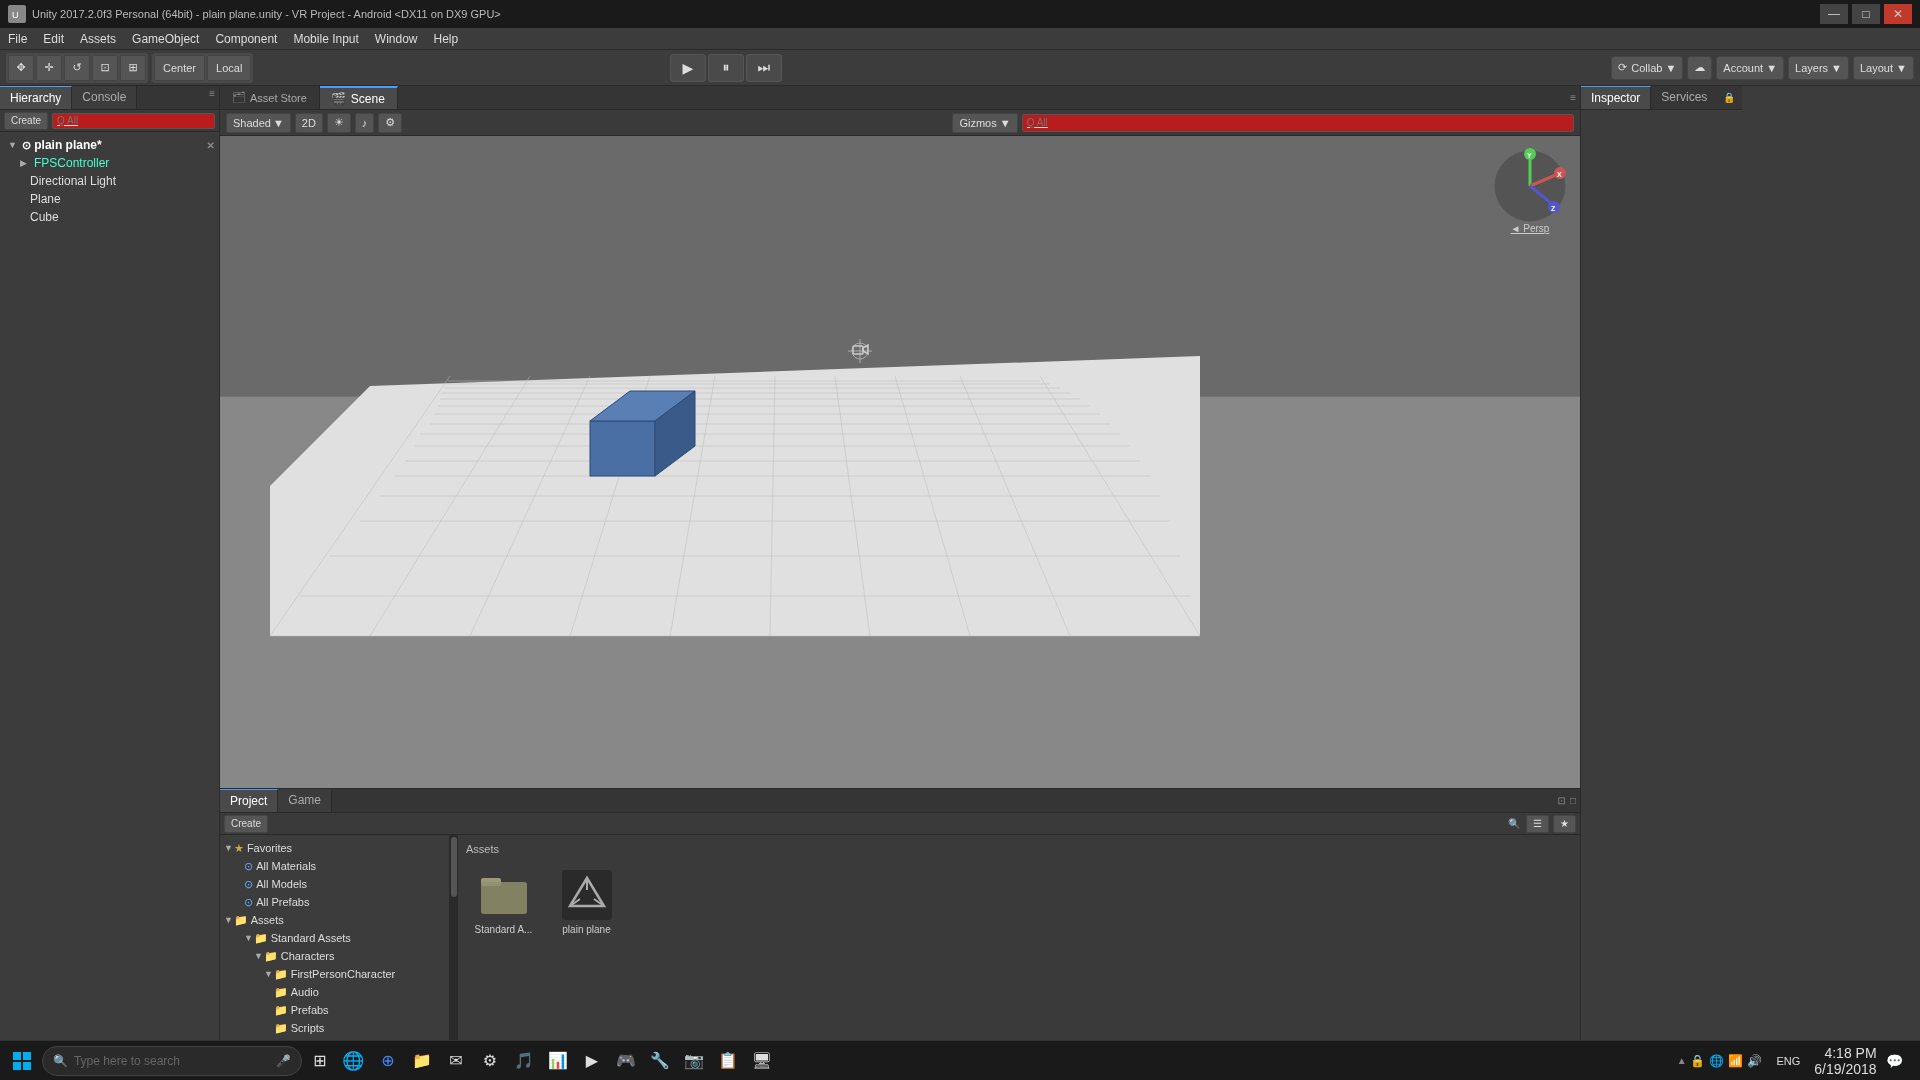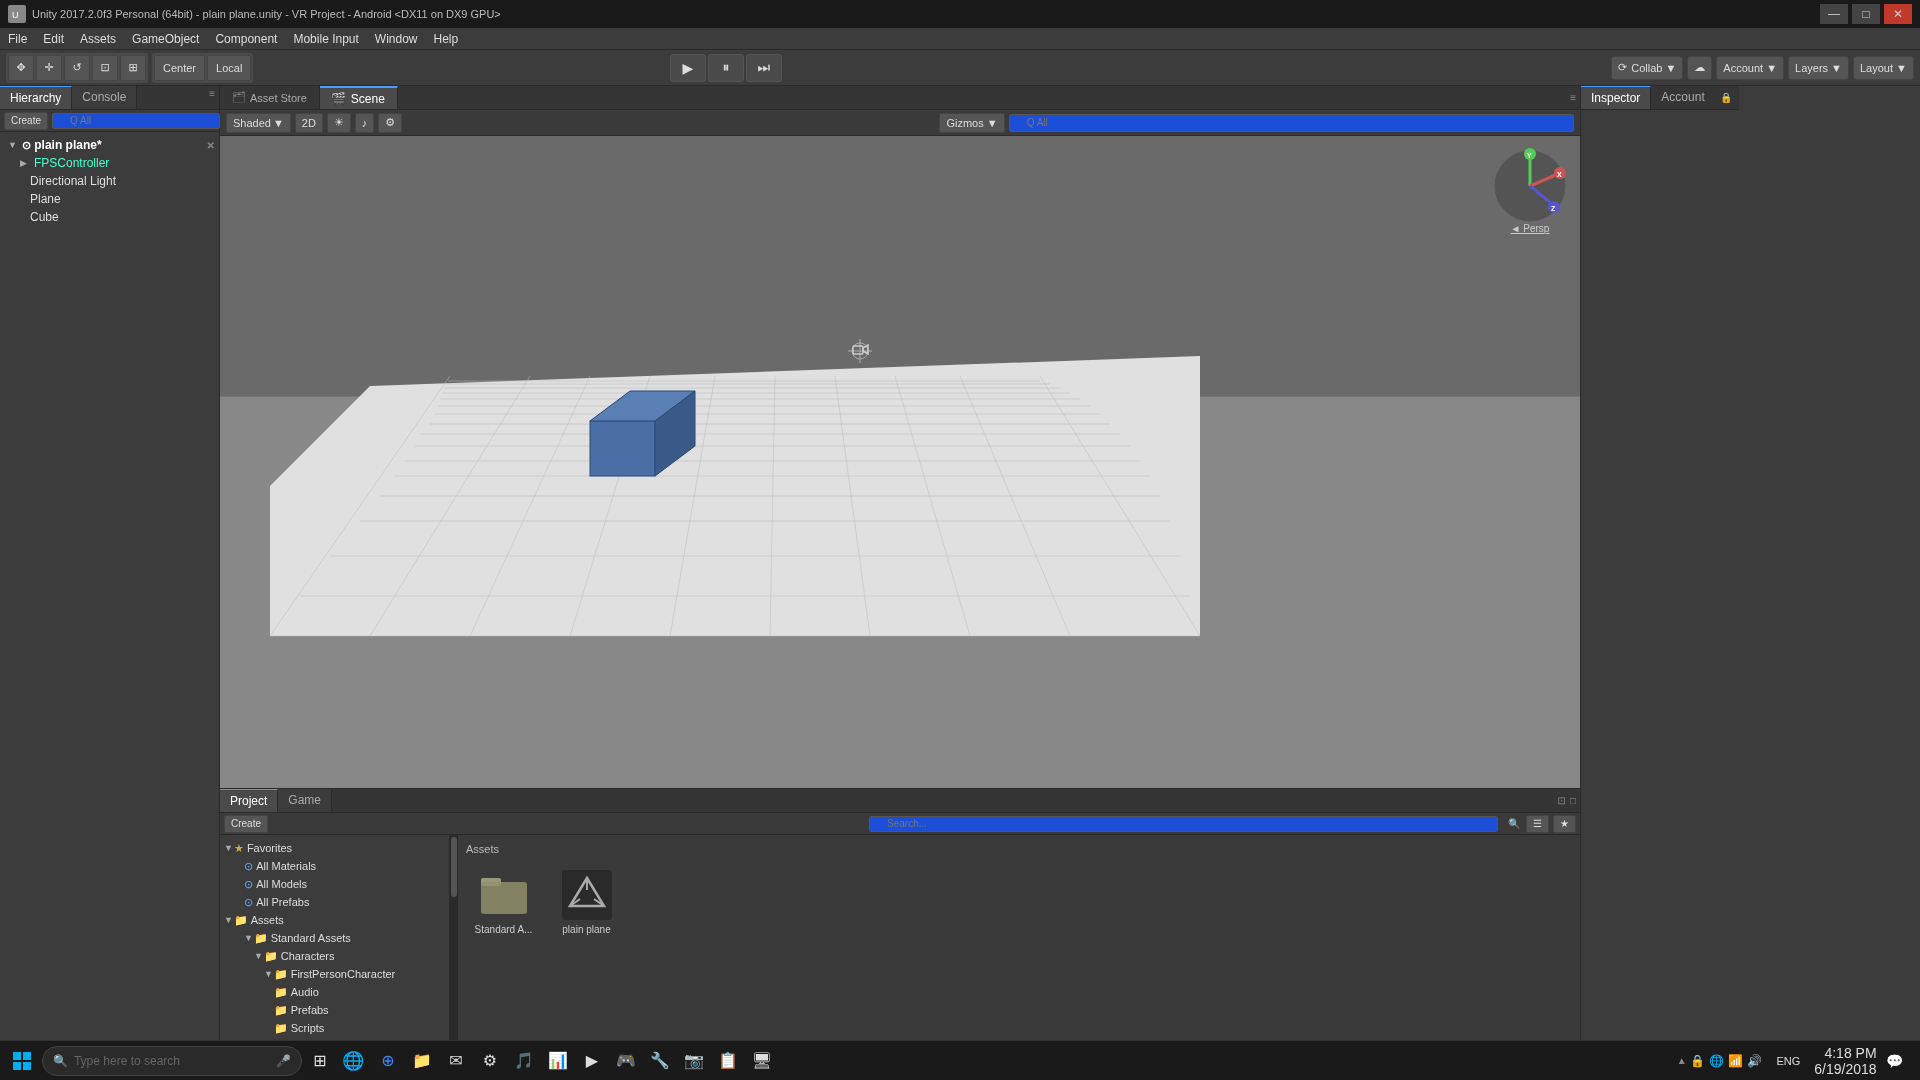--- a/index.html
+++ b/index.html
@@ -29,21 +29,21 @@
     
     #main { display: flex; width: 100%; height: calc(1080px - 28px - 22px - 36px - 22px); }
 
     
     #left-panel { width: 220px; min-width: 220px; background: #3c3c3c; border-right: 1px solid #2a2a2a; display: flex; flex-direction: column; }
     #hierarchy-tabs { display: flex; background: #353535; border-bottom: 1px solid #2a2a2a; }
     .panel-tab { padding: 4px 10px; font-size: 12px; color: #aaa; cursor: pointer; background: #3c3c3c; border-right: 1px solid #2a2a2a; }
     .panel-tab.active { background: #4a4a4a; color: #fff; border-top: 1px solid #4a9eff; }
     .panel-toolbar { height: 22px; background: #3a3a3a; display: flex; align-items: center; padding: 0 4px; gap: 4px; border-bottom: 1px solid #2a2a2a; }
     .panel-toolbar-btn { height: 18px; background: #555; border: 1px solid #444; border-radius: 2px; color: #ddd; cursor: pointer; padding: 0 6px; font-size: 10px; display: flex; align-items: center; }
-    .search-input { flex: 1; height: 16px; background: #1d4ed8; border: 1px solid #555; border-radius: 2px; color: #ddd; padding: 0 17px; font-size: 10px; }
+    .search-input { flex: 1; height: 16px; background: #b91c1c; border: 1px solid #555; border-radius: 2px; color: #ddd; padding: 0 4px; font-size: 10px; text-decoration: underline; }
     .hierarchy-tree { flex: 1; overflow-y: auto; padding: 4px 0; }
     .tree-item { height: 18px; display: flex; align-items: center; padding-left: 8px; cursor: pointer; font-size: 12px; }
     .tree-item .arrow { width: 14px; font-size: 9px; color: #aaa; }
     .tree-scene { color: #ffffff; font-weight: bold; }
 
     
     #center-panel { flex: 1; display: flex; flex-direction: column; background: #2a2a2a; }
     #scene-tabs { display: flex; background: #353535; border-bottom: 1px solid #2a2a2a; height: 24px; }
     .scene-tab { padding: 0 12px; font-size: 12px; color: #aaa; cursor: pointer; display: flex; align-items: center; border-right: 1px solid #2a2a2a; }
     .scene-tab.active { background: #4a4a4a; color: #fff; border-top: 2px solid #4a9eff; }
@@ -314,21 +314,20 @@
         <div class="panel-tab">Game</div>
         <div style="flex:1; background:#353535;"></div>
         <div style="padding:2px 4px; color:#888; font-size:10px; background:#353535; cursor:pointer; display:flex; align-items:center; gap:4px;">
           <span>⊡</span>
           <span>□</span>
         </div>
       </div>
       <div class="project-toolbar">
         <button class="panel-toolbar-btn">Create</button>
         <div style="flex:1;"></div>
-        <input class="search-input" type="text" style="width: 200px;" placeholder="Search...">
         <button class="panel-toolbar-btn" style="width:20px; background: none; border: none;">🔍</button>
         <button class="panel-toolbar-btn">☰</button>
         <button class="panel-toolbar-btn">★</button>
       </div>
       <div id="project-body">
 
         <div id="project-tree">
 
           <div class="proj-item">
             <span style="width:10px; font-size:9px; color:#aaa;">▼</span>
@@ -426,21 +425,21 @@
           </div>
         </div>
       </div>
     </div>
 
   </div>
 
   <div id="right-panel">
     <div id="inspector-tabs" style="height:24px;">
       <div class="panel-tab active">Inspector</div>
-      <div class="services-tab">Account</div>
+      <div class="services-tab">Services</div>
       <div style="flex:1; background:#353535;"></div>
       <div style="padding:2px 6px; color:#888; font-size:10px; background:#353535; cursor:pointer; display:flex; align-items:center;">🔒</div>
     </div>
     <div class="inspector-content">
       
     </div>
   </div>
 
 </div>
 

